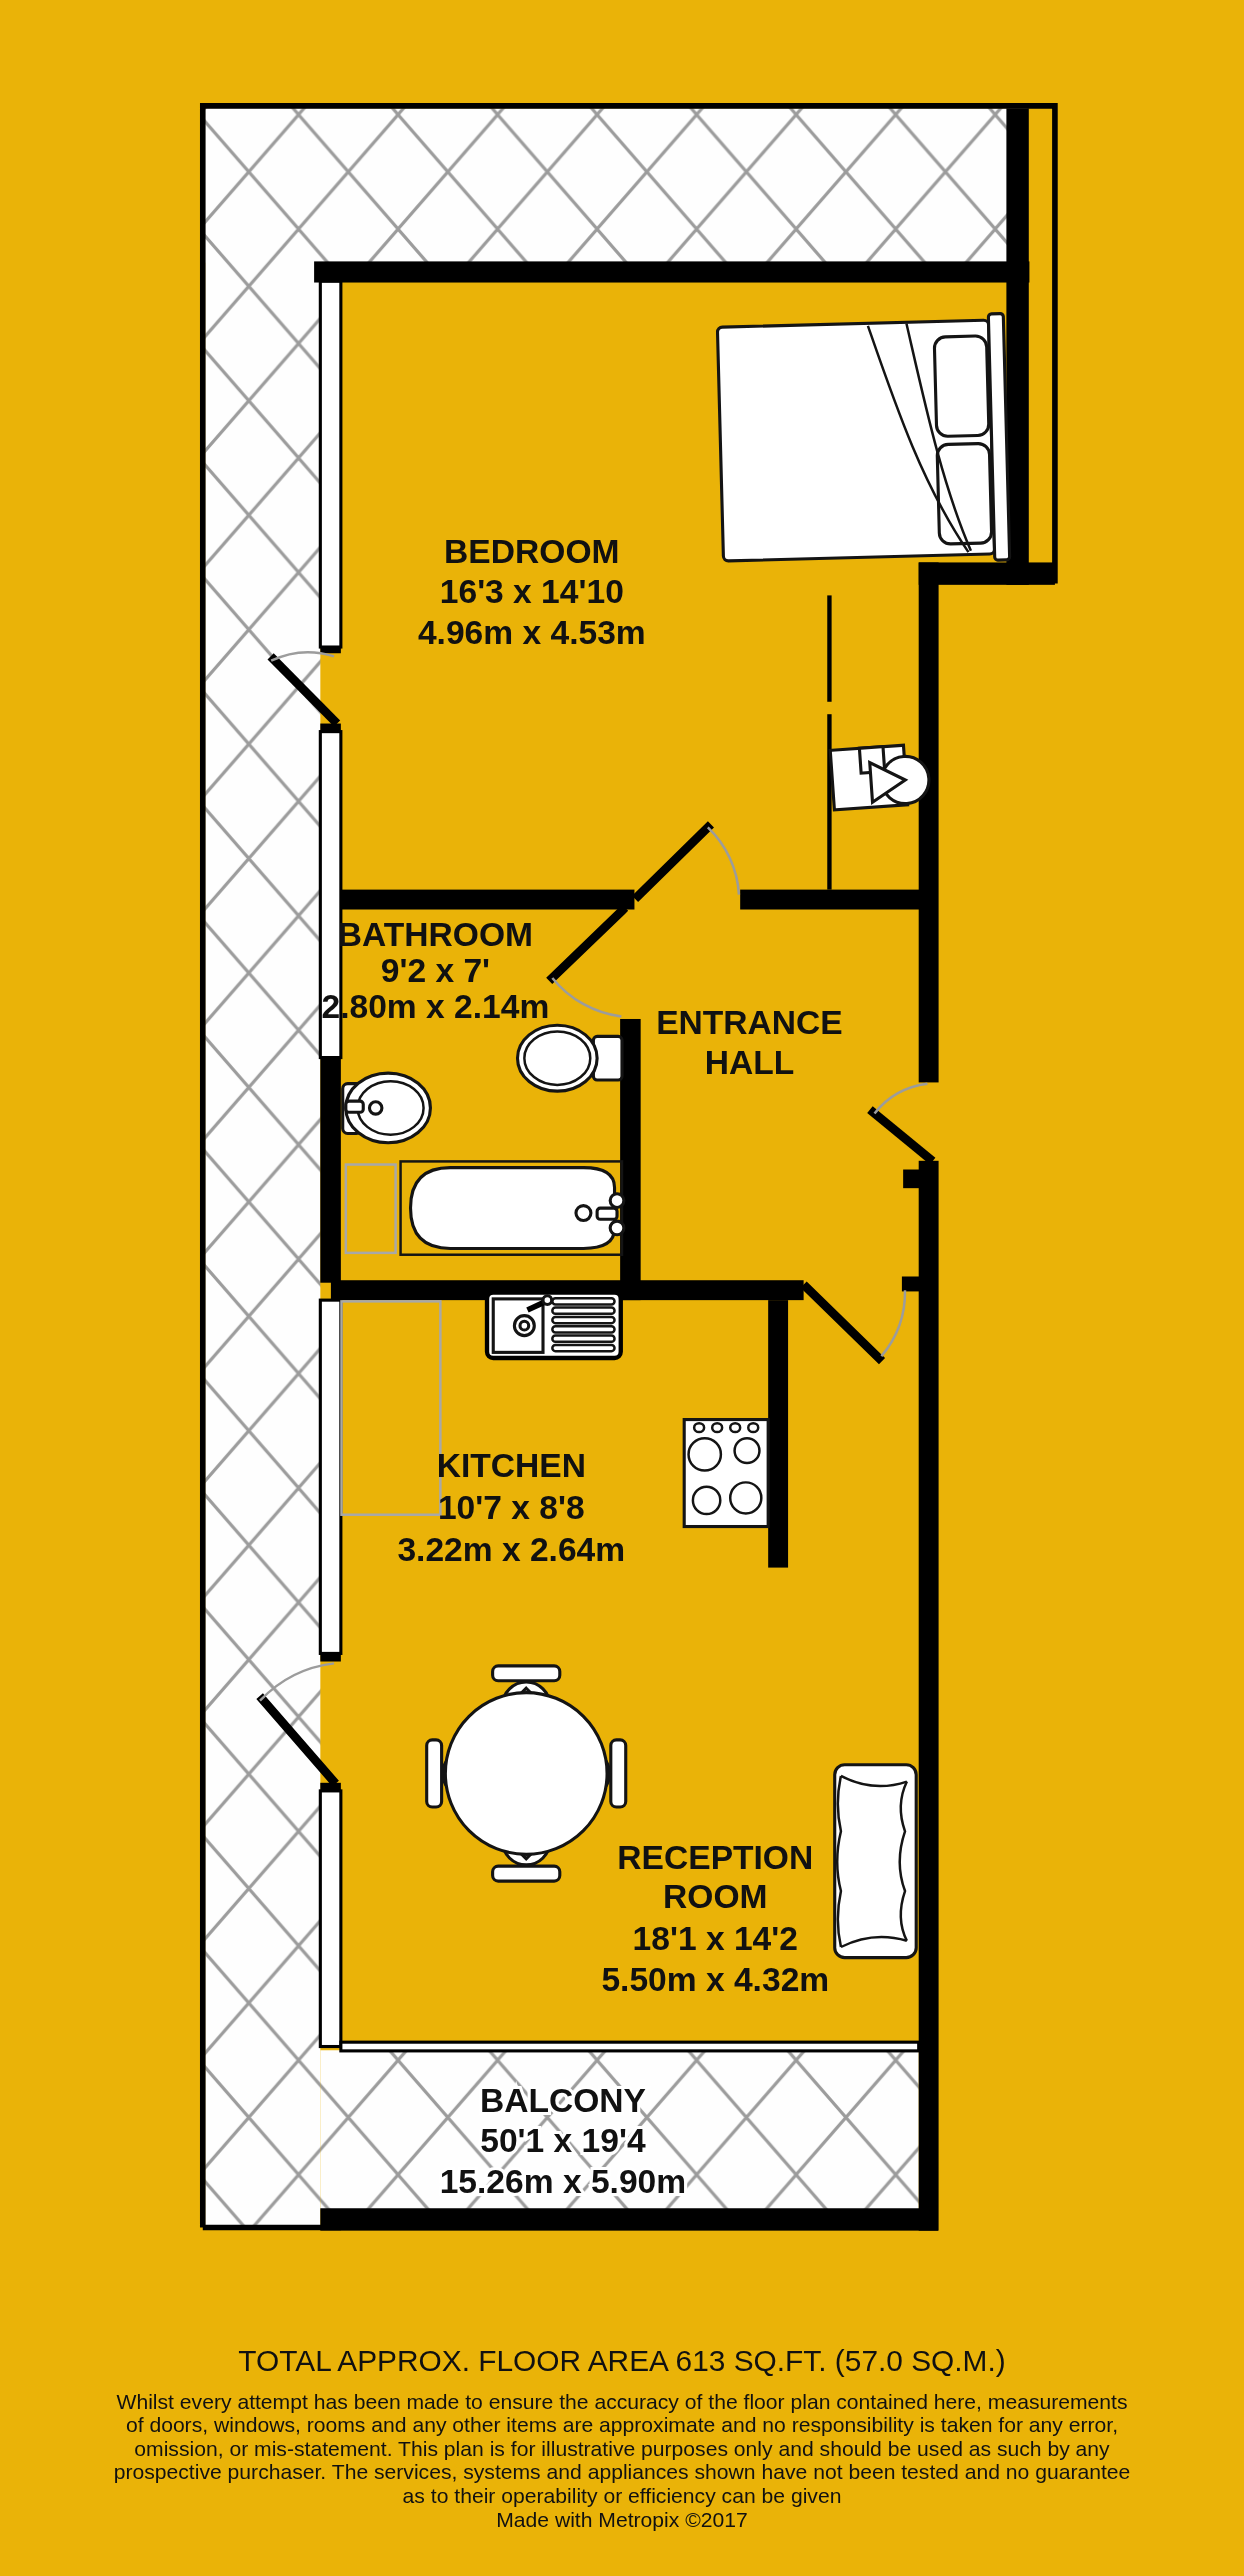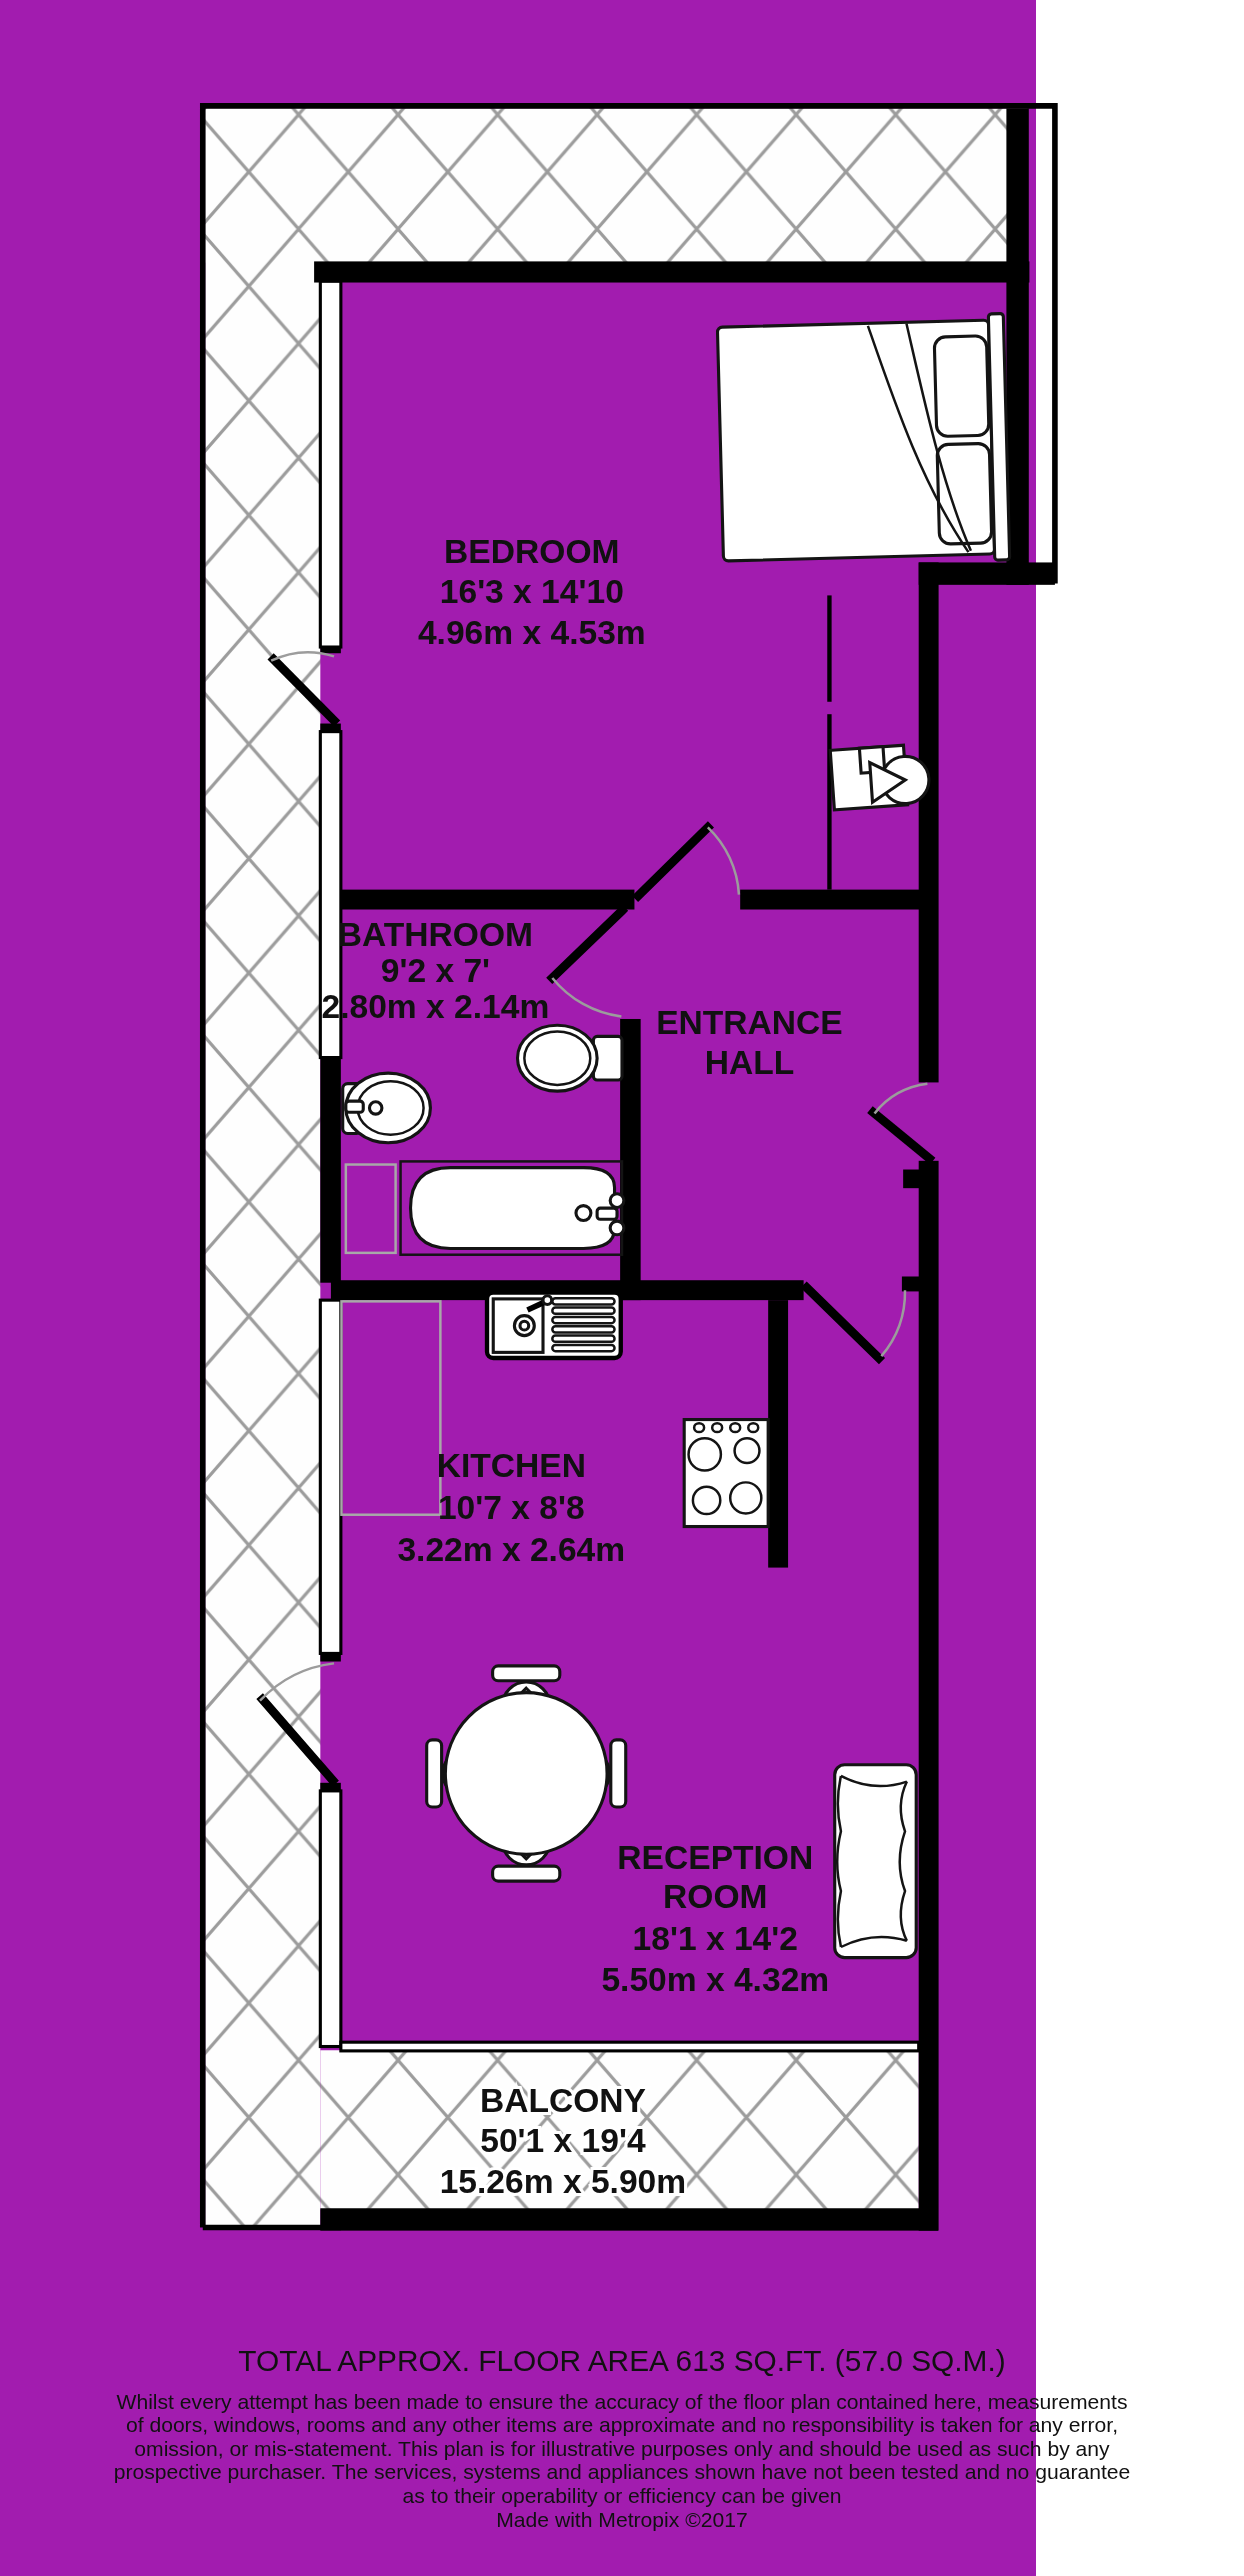--- a/index.html
+++ b/index.html
@@ -1,16 +1,16 @@
 <!DOCTYPE html>
 <html style="font-size:10px"><head>
 <meta charset="utf-8">
 <style>
   html,body{margin:0;padding:0;background:#fff;}
-  .page{position:relative;width:1036px;height:2576px;background:#a21caf;
+  .page{position:relative;width:1244px;height:2576px;background:#eab308;
         font-family:"Liberation Sans","DejaVu Sans",sans-serif;}
   svg{display:block;}
   text{fill:#111;}
   .room-label{font-weight:bold;font-size:54px;text-anchor:middle;}
   .halo{paint-order:stroke;stroke:#ffffff;stroke-width:10px;}
   .footer-total{font-size:48px;text-anchor:middle;}
   .footer-line{font-size:34px;text-anchor:middle;}
   .wall{fill:#000;}
   .win{fill:#fff;stroke:#000;stroke-width:5;}
   .leaf{stroke:#000;stroke-width:14;stroke-linecap:square;}

